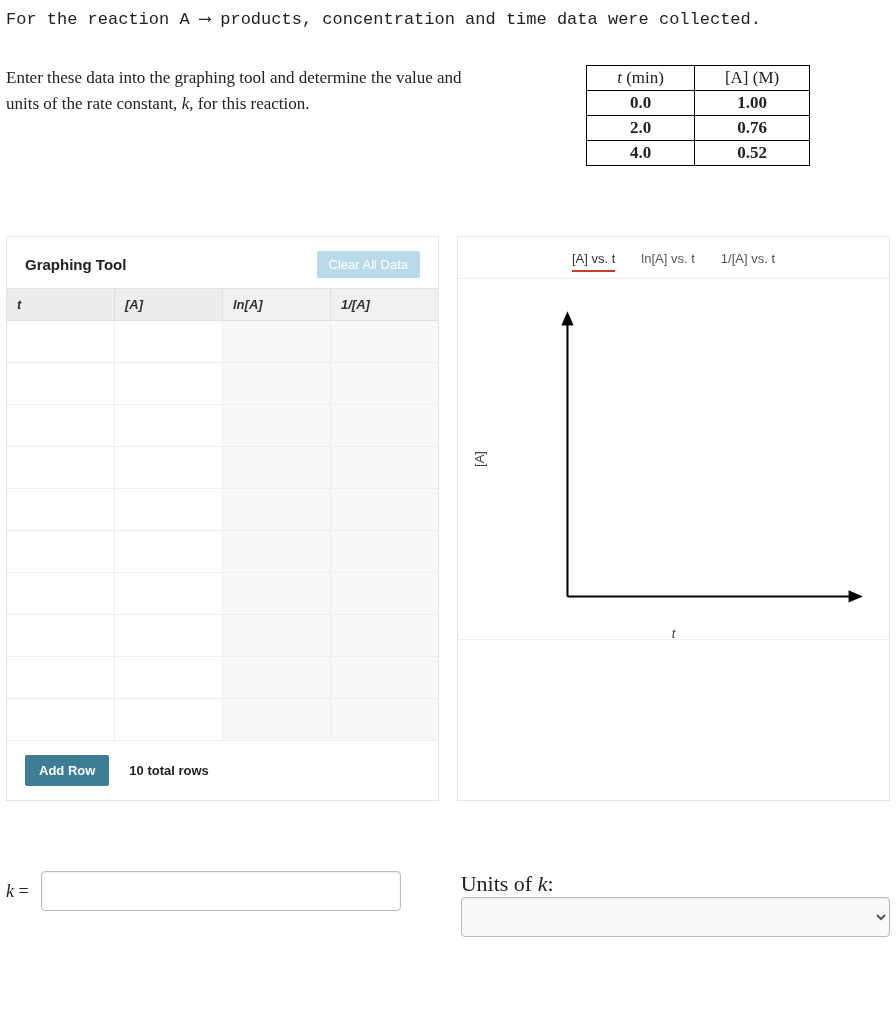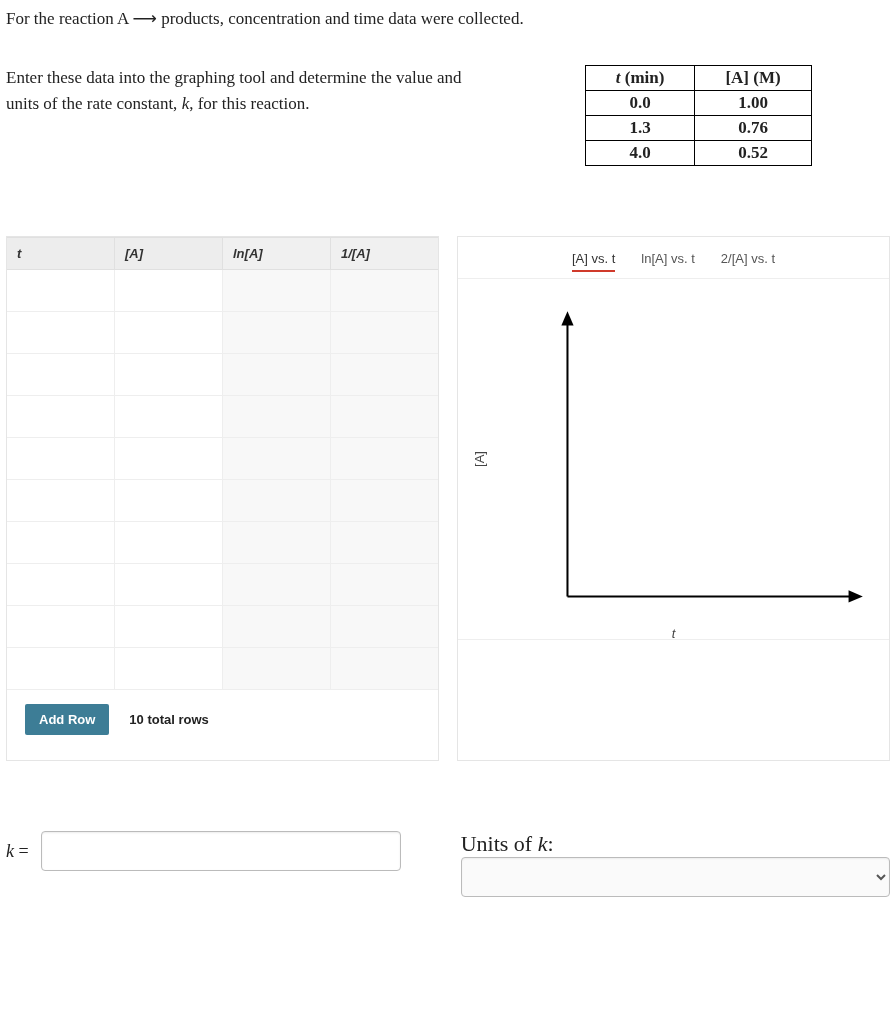--- a/index.html
+++ b/index.html
@@ -18,21 +18,21 @@
     border-collapse: collapse;
     font-family: "Times New Roman", serif;
     font-size: 17px;
   }
   table.data-table th, table.data-table td {
     border: 1px solid #000;
     padding: 2px 30px;
     text-align: center;
     font-weight: bold;
   }
-  table.data-table th { font-weight: bold; }
+  table.data-table th { font-weight: normal; }
   .ital { font-style: italic; }
 
   .tool-row { display: flex; gap: 18px; }
   .panel-left {
     flex: 1;
     border: 1px solid #e5e5e5;
     background: #fff;
     font-family: "Helvetica Neue", Arial, sans-serif;
   }
   .panel-right {
@@ -124,54 +124,58 @@
   .units-select {
     width: 100%; height: 40px; border:1px solid #bbb; border-radius:4px;
     background:#fafafa; font-size:15px; padding: 4px 10px;
     color:#555;
     box-shadow: inset 0 1px 2px rgba(0,0,0,0.06);
   }
 </style>
 </head>
 <body>
 
-<div style="margin-bottom:36px;">For the reaction A ⟶ products, concentration and time data were collected.</div>
+<div style="margin-bottom:36px;font-family:Liberation Mono, monospace;">For the reaction A ⟶ products, concentration and time data were collected.</div>
 
 <div class="top-row">
   <div class="instr">
     Enter these data into the graphing tool and determine the value and units of the rate constant, <span class="ital">k</span>, for this reaction.
   </div>
   <div class="data-table-wrap">
     <table class="data-table">
       <thead>
         <tr>
           <th><span class="ital">t</span> (min)</th>
           <th>[A] (M)</th>
         </tr>
       </thead>
       <tbody id="data-rows">
           <tr>
             <td>0.0</td>
             <td>1.00</td>
           </tr>
           <tr>
-            <td>1.3</td>
+            <td>2.0</td>
             <td>0.76</td>
           </tr>
           <tr>
             <td>4.0</td>
             <td>0.52</td>
           </tr>
         </tbody>
     </table>
   </div>
 </div>
 
 <div class="tool-row">
   <div class="panel-left">
+    <div class="panel-head">
+      <div class="panel-title">Graphing Tool</div>
+      <button class="clear-btn">Clear All Data</button>
+    </div>
     <div class="grid-head">
       <div class="gh">t</div>
       <div class="gh">[A]</div>
       <div class="gh">ln[A]</div>
       <div class="gh">1/[A]</div>
     </div>
     <div class="grid-rows" id="grid-rows">
         <div class="grid-row">
           <div class="grid-cell"><input class="cell-input" type="text" style=""></div>
           <div class="grid-cell"><input class="cell-input" type="text" style=""></div>
@@ -236,21 +240,21 @@
     <div class="panel-foot">
       <button class="add-row-btn">Add Row</button>
       <span class="row-count">10 total rows</span>
     </div>
   </div>
 
   <div class="panel-right">
     <div class="tabs">
       <div class="tab active">[A] vs. t</div>
       <div class="tab">ln[A] vs. t</div>
-      <div class="tab">2/[A] vs. t</div>
+      <div class="tab">1/[A] vs. t</div>
     </div>
     <div class="plot-wrap">
       <div class="y-axis-label">[A]</div>
       <svg class="axes" viewBox="0 0 380 320">
         <line x1="80" y1="20" x2="80" y2="290" stroke="#000" stroke-width="2"></line>
         <polygon points="80,10 74,24 86,24" fill="#000"></polygon>
         <line x1="80" y1="290" x2="360" y2="290" stroke="#000" stroke-width="2"></line>
         <polygon points="370,290 356,284 356,296" fill="#000"></polygon>
       </svg>
       <div class="x-axis-label">t</div>

